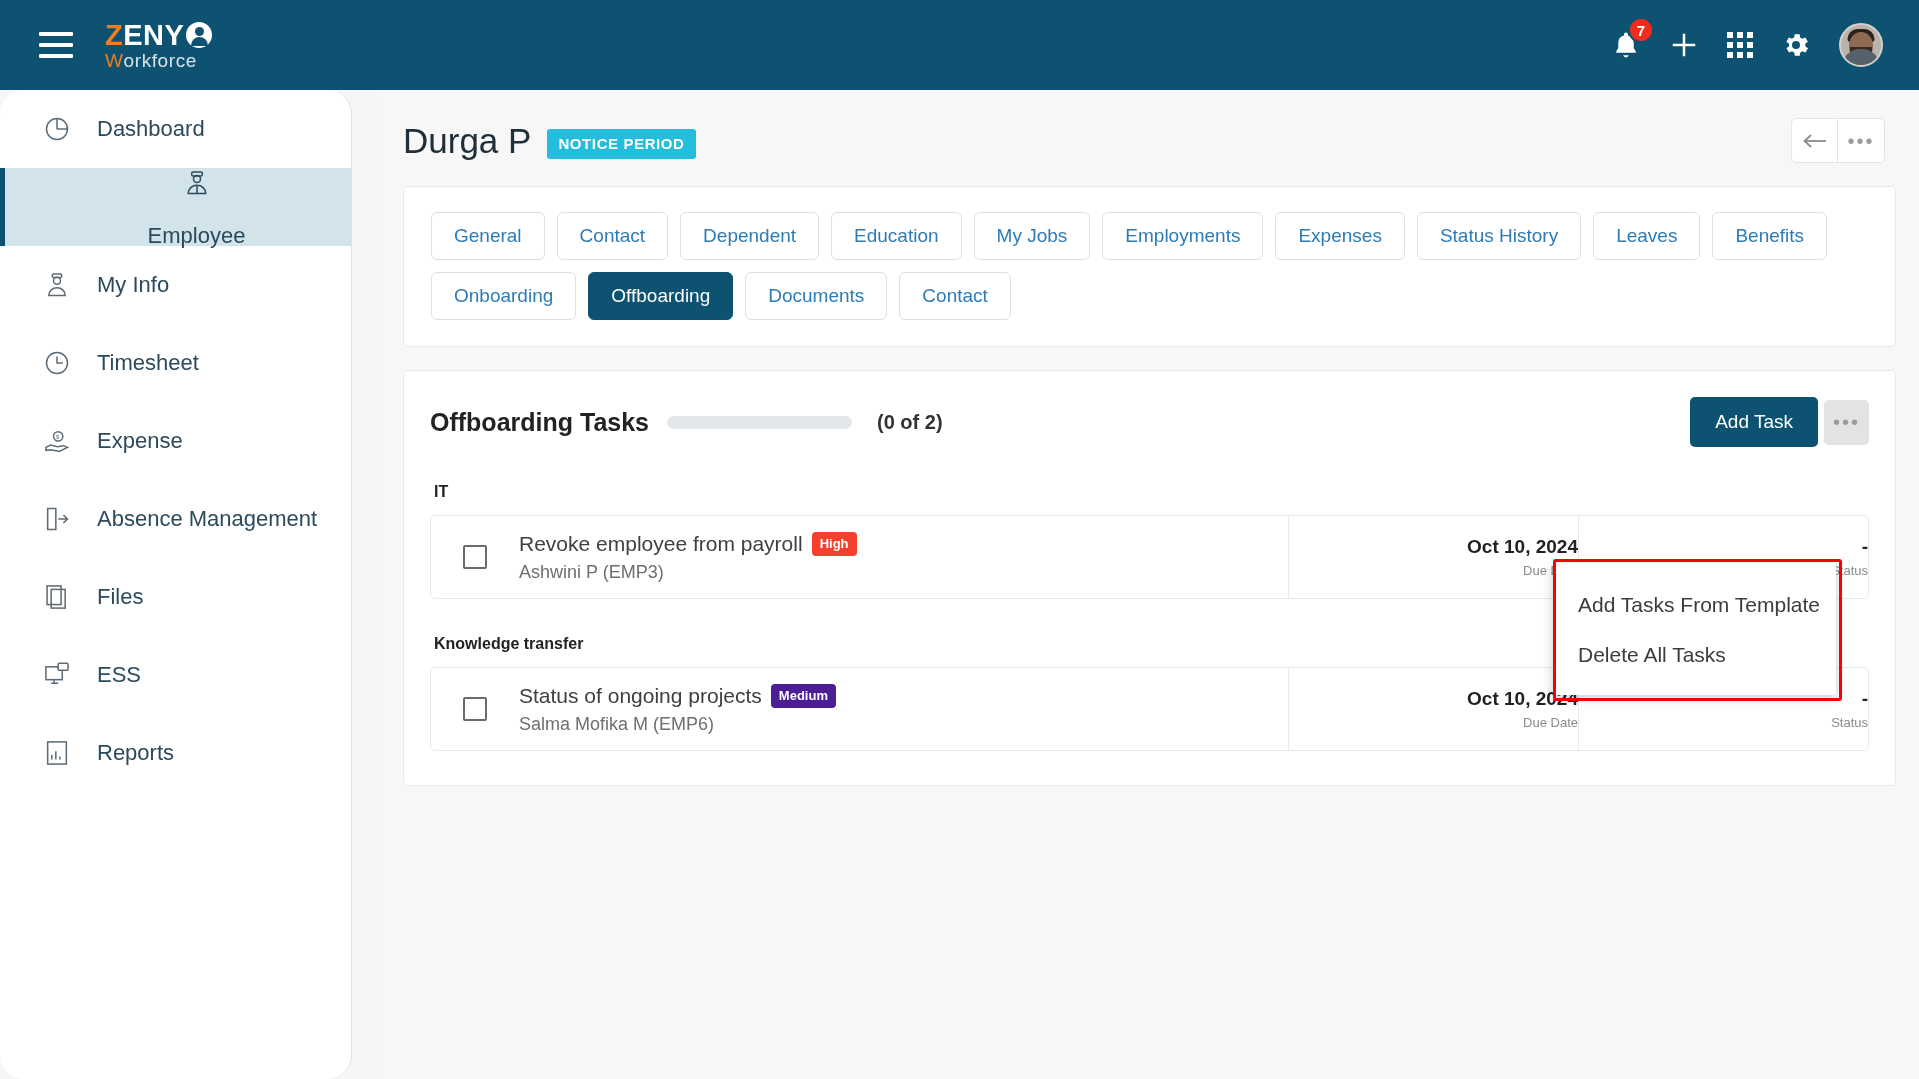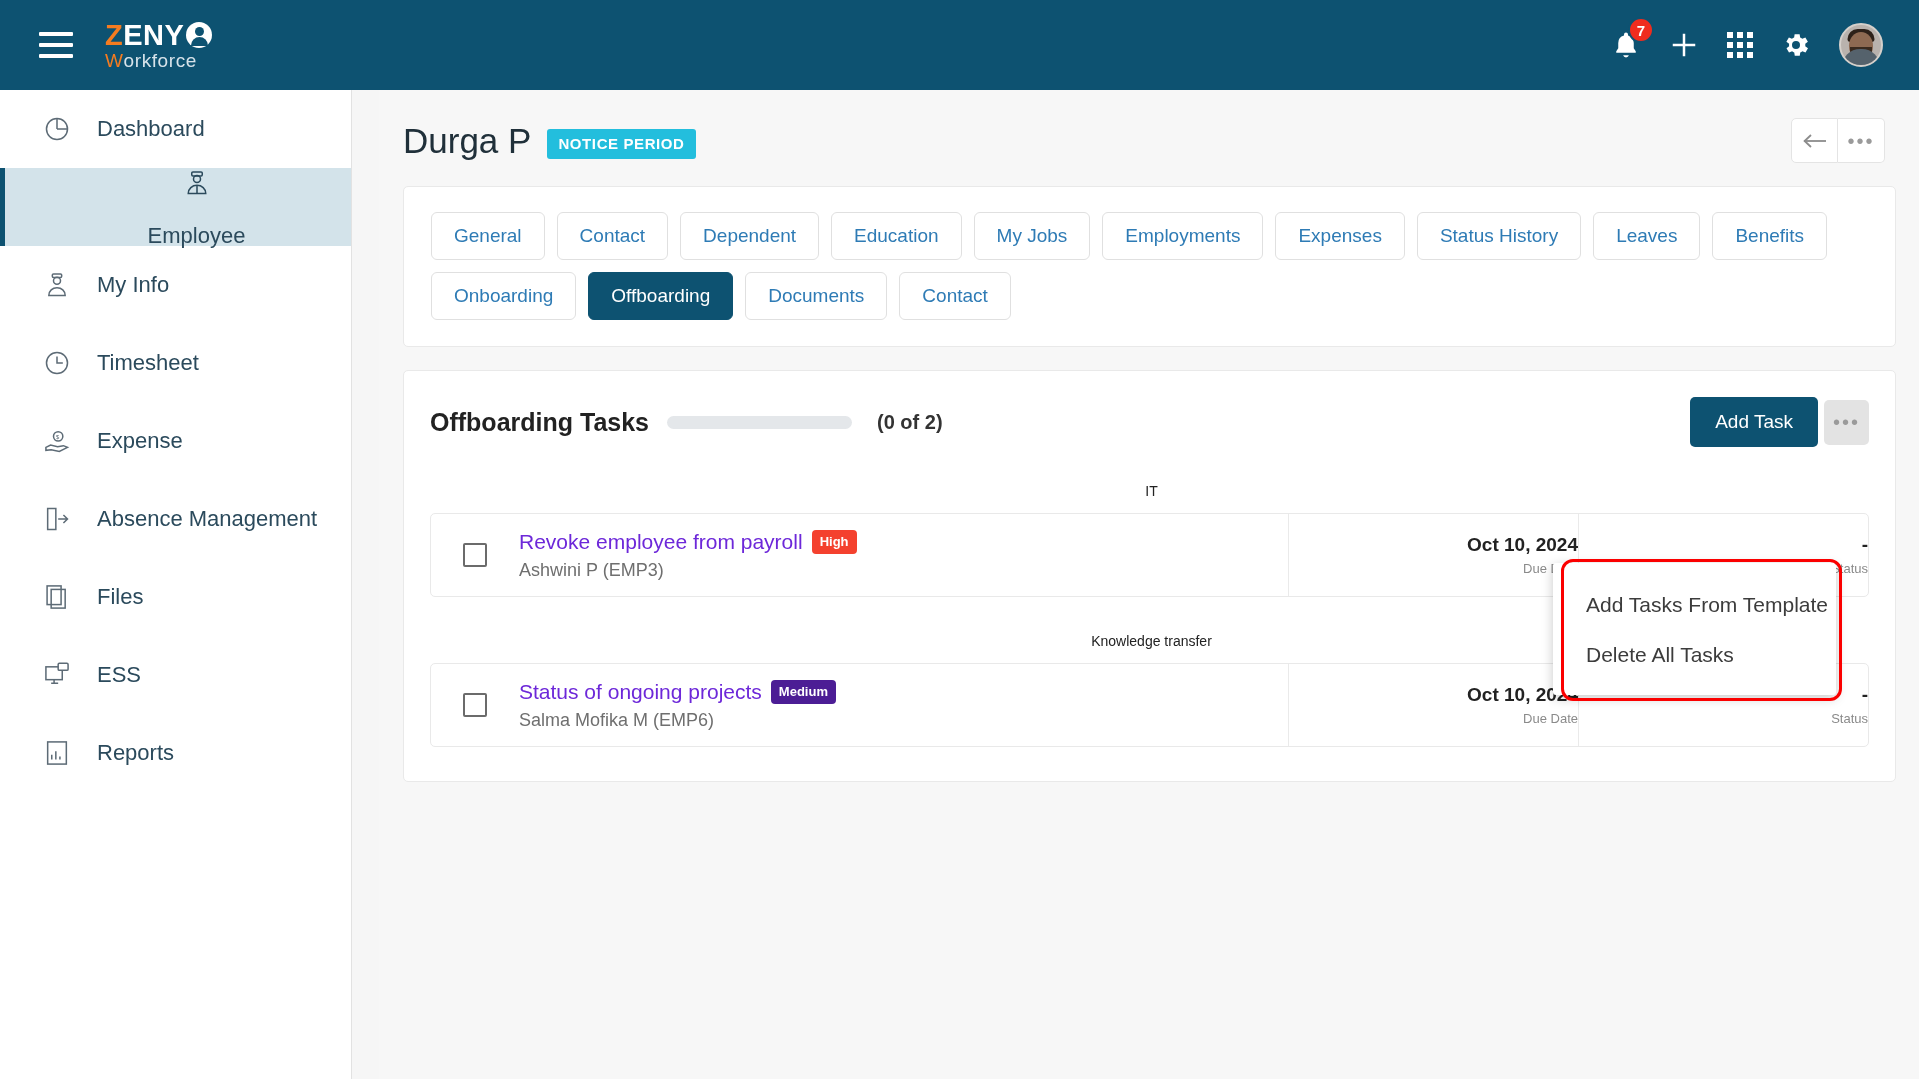--- a/index.html
+++ b/index.html
@@ -84,20 +84,21 @@
   .avatar .body {
     position: absolute; left: 50%; bottom: -4px; transform: translateX(-50%);
     width: 38px; height: 20px; border-radius: 18px 18px 0 0; background: #55626c;
   }
 
   
   .sidebar {
     position: absolute; top: 90px; left: 0; width: 352px; height: 989px;
     background: #fff; border-right: 1px solid #e2e2e2;
     padding-top: 0;
+    border-radius: 24px;
   }
   .nav-item {
     height: 78px; display: flex; align-items: center;
     padding-left: 37px; gap: 25px; cursor: pointer;
     color: #2b4a5c; font-size: 22px;
     border-left: 5px solid transparent;
   }
   .nav-item.active {
     background: #d3e3ea; border-left: 5px solid #0d5271; font-weight: 400; flex-direction: column;
   }
@@ -155,38 +156,37 @@
     background: #0d5271; color: #fff; border: none; border-radius: 5px;
     font-size: 19px; padding: 14px 25px; cursor: pointer;
     font-family: "Liberation Sans", sans-serif;
   }
   .btn-ghost {
     background: #e3e3e3; border: none; border-radius: 5px; width: 45px; height: 45px;
     display: flex; align-items: center; justify-content: center; cursor: pointer;
   }
 
   .group-title {
-    font-size: 14px; font-weight: normal; color: #222;
+    font-size: 16px; font-weight: bold; color: #222;
     margin: 36px 0 14px 4px;
-    text-align: center;
   }
   .task-row {
     border: 1px solid #e9e9e9; border-radius: 5px; background: #fff;
     display: flex; align-items: stretch; height: 84px;
   }
   .task-check-cell {
     width: 88px; display: flex; align-items: center; justify-content: center;
   }
   .checkbox {
     width: 24px; height: 24px; border: 2px solid #6b6b6b; border-radius: 2px;
     background: #fff; cursor: pointer;
   }
   .task-main { flex: 1 1 auto; display: flex; flex-direction: column; justify-content: center; padding-right: 12px;}
   .task-title-line { display: flex; align-items: center; gap: 9px; }
-  .task-link { font-size: 21px; color: #6d28d9; cursor: pointer; }
+  .task-link { font-size: 21px; color: #404040; cursor: pointer; }
   .pill {
     color: #fff; font-size: 13px; font-weight: bold; border-radius: 4px;
     padding: 4px 8px 5px;
   }
   .pill.high { background: #f4412e; }
   .pill.medium { background: #4c1d95; }
   .task-sub { font-size: 18px; color: #6f6f6f; margin-top: 6px; }
   .task-col {
     width: 290px; border-left: 1px solid #eaeaea;
     display: flex; flex-direction: column; align-items: flex-end; justify-content: center;
@@ -195,23 +195,23 @@
   .col-label { font-size: 13px; color: #8a8a8a; margin-top: 5px; }
 
   
   .menu {
     position: absolute; top: 473px; left: 1174px; width: 283px;
     background: #fff; border-radius: 3px;
     box-shadow: 0 3px 12px rgba(0,0,0,0.22);
     z-index: 40;
   }
   .menu-inner {
-    border: 3px solid #fb0000; border-radius: 12px;
+    border: 3px solid #fb0000; border-radius: 3px;
     padding: 18px 0 18px 0;
-    margin: -4px -6px -6px 8px;
+    margin: -4px -6px -6px 0;
   }
   .menu-item {
     font-size: 21px; color: #3c3c3c; padding: 13px 0 13px 22px; cursor: pointer;
     white-space: nowrap;
   }
 </style>
 </head>
 <body>
 
 <div class="topbar">

